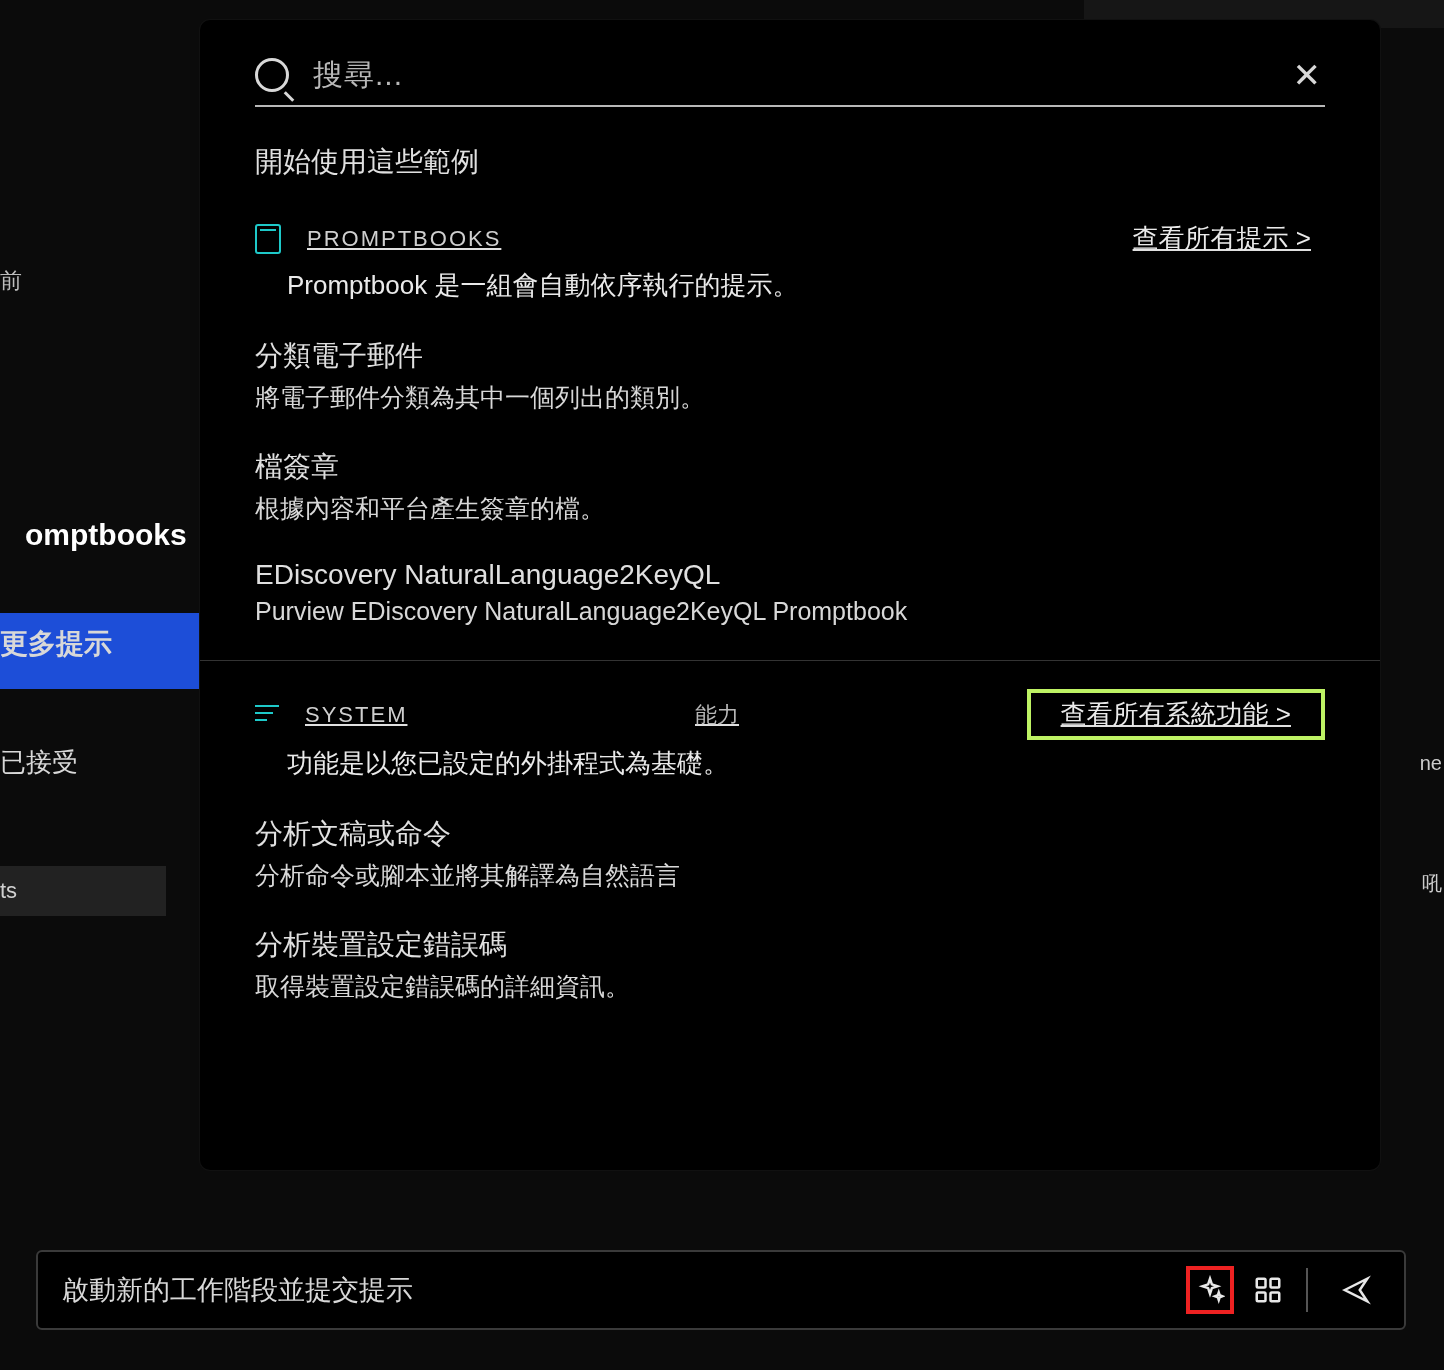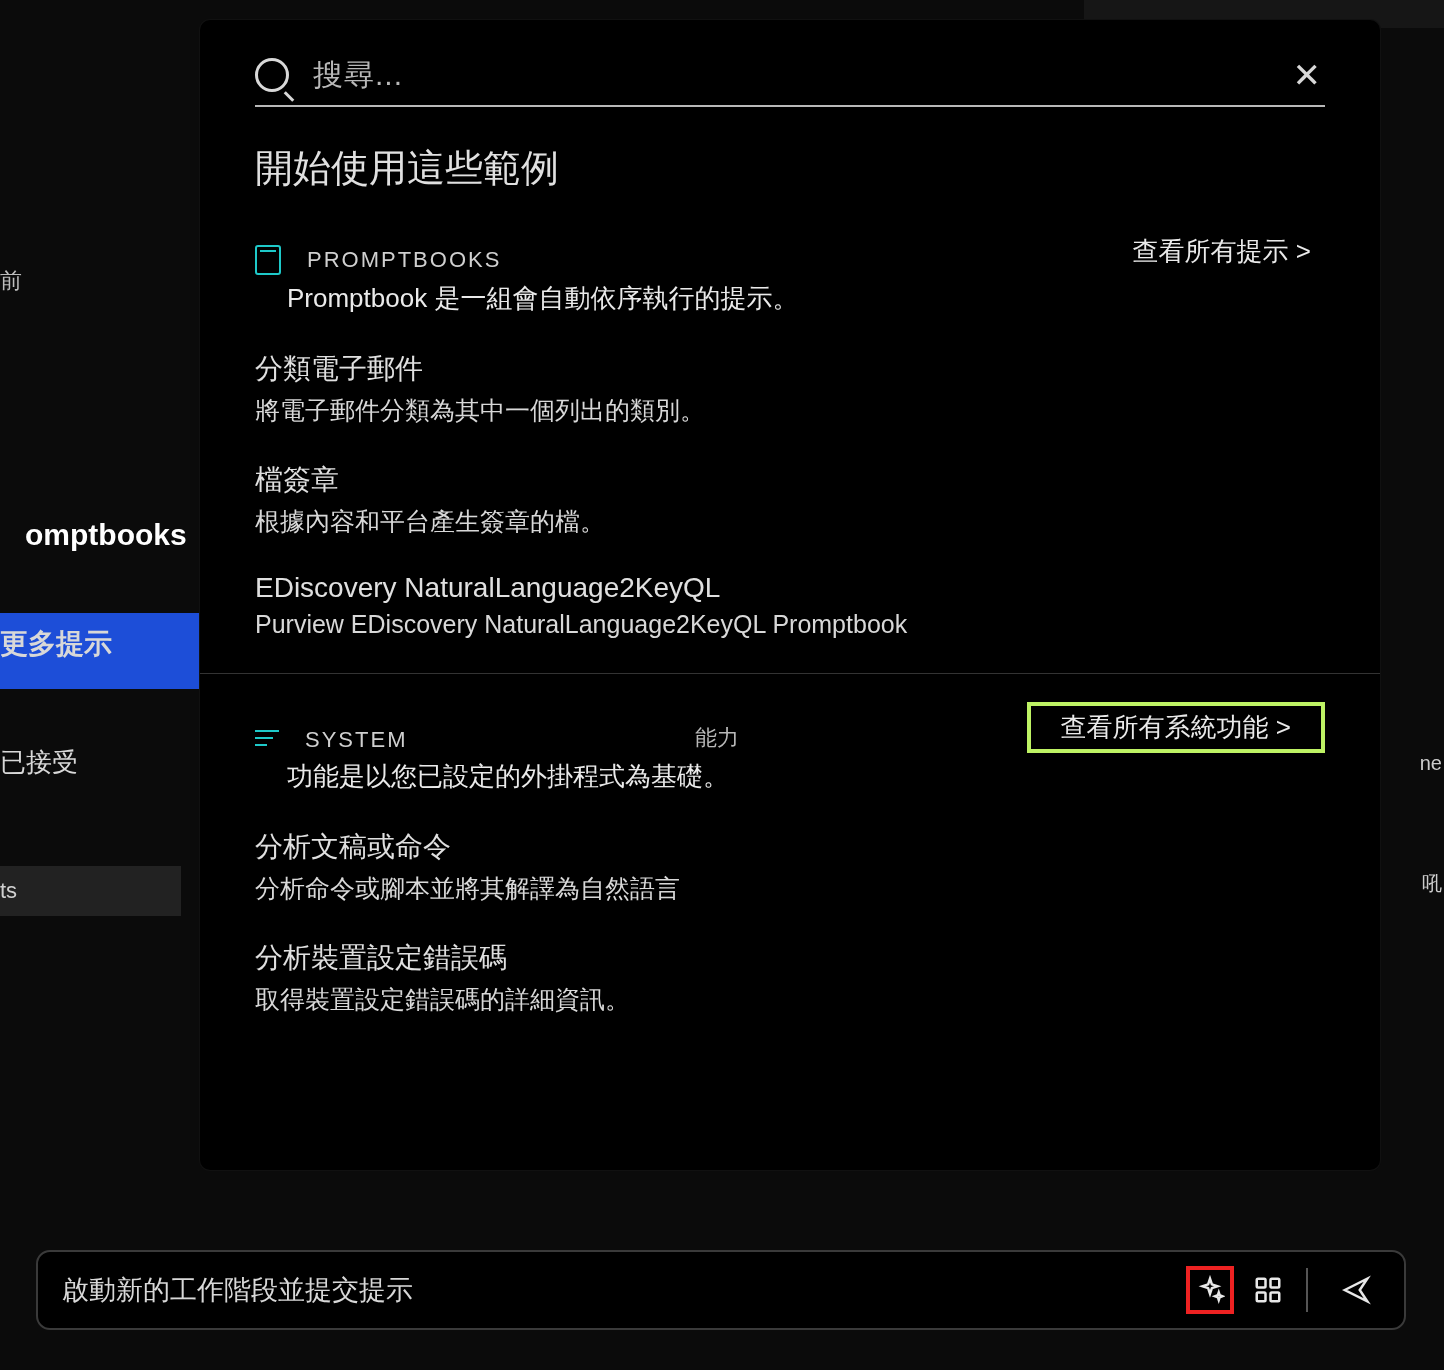--- a/index.html
+++ b/index.html
@@ -26,21 +26,21 @@
   }
   .leftovers .item {
     position: absolute;
     left: 0;
     padding-left: 0;
   }
   .lo-time    { top: 266px; font-size: 22px; color:#bdbdbd; }
   .lo-ompt    { top: 518px; font-size: 30px; font-weight:700; color:#fff;margin-left:25px; }
   .lo-more    { top: 613px; font-size: 28px; font-weight:600; background:#1d4ed8; width:212px; padding:12px 0 26px 2px; }
   .lo-accept  { top: 745px; font-size: 26px; }
-  .lo-ts      { top: 866px; font-size: 22px; color:#d0d0d0; background:#222; width:181px; padding:12px 0 12px 16px; }
+  .lo-ts      { top: 866px; font-size: 22px; color:#d0d0d0; background:#222; width:166px; padding:12px 0 12px 16px; }
   
   
   .right-frag { position:absolute; right:2px; color:#ccc; font-size:20px;}
   .rf1 { top:752px;}
   .rf2 { top:870px;}
   
   
   .top-strip {
     position:absolute;
     top:0; right:0;
@@ -98,29 +98,30 @@
     cursor:pointer;
     padding:0 4px;
   }
   .search-underline{
     height:2px;
     background:#b8b8b8;
     margin:0 55px 36px 55px;
   }
   
   .section-title{
-    font-size:38px;
+    font-size:28px;
     margin: 8px 55px 34px 55px;
   }
 
   .section-header{
     display:flex;
-    align-items:flex-end;
+    align-items:center;
     justify-content:space-between;
     margin: 0 55px 6px 55px;
+    text-decoration: underline;
   }
   .section-header .left{
     display:flex; align-items:center;
   }
   .pbk-icon{
     width:22px; height:26px;
     border:2px solid #1ec9c9;
     border-radius:3px;
     margin-right:26px;
     position:relative;
@@ -188,21 +189,21 @@
 
   
   .composer{
     position:absolute;
     left:36px;
     bottom:40px;
     width:1370px;
     height:80px;
     background:#000;
     border:2px solid #3a3a3a;
-    border-radius:14px;
+    border-radius:6px;
     display:flex;
     align-items:center;
     padding:0 24px;
     box-sizing:border-box;
   }
   .composer .placeholder{
     flex:1;
     font-size:27px;
     color:#d8d8d8;
   }

